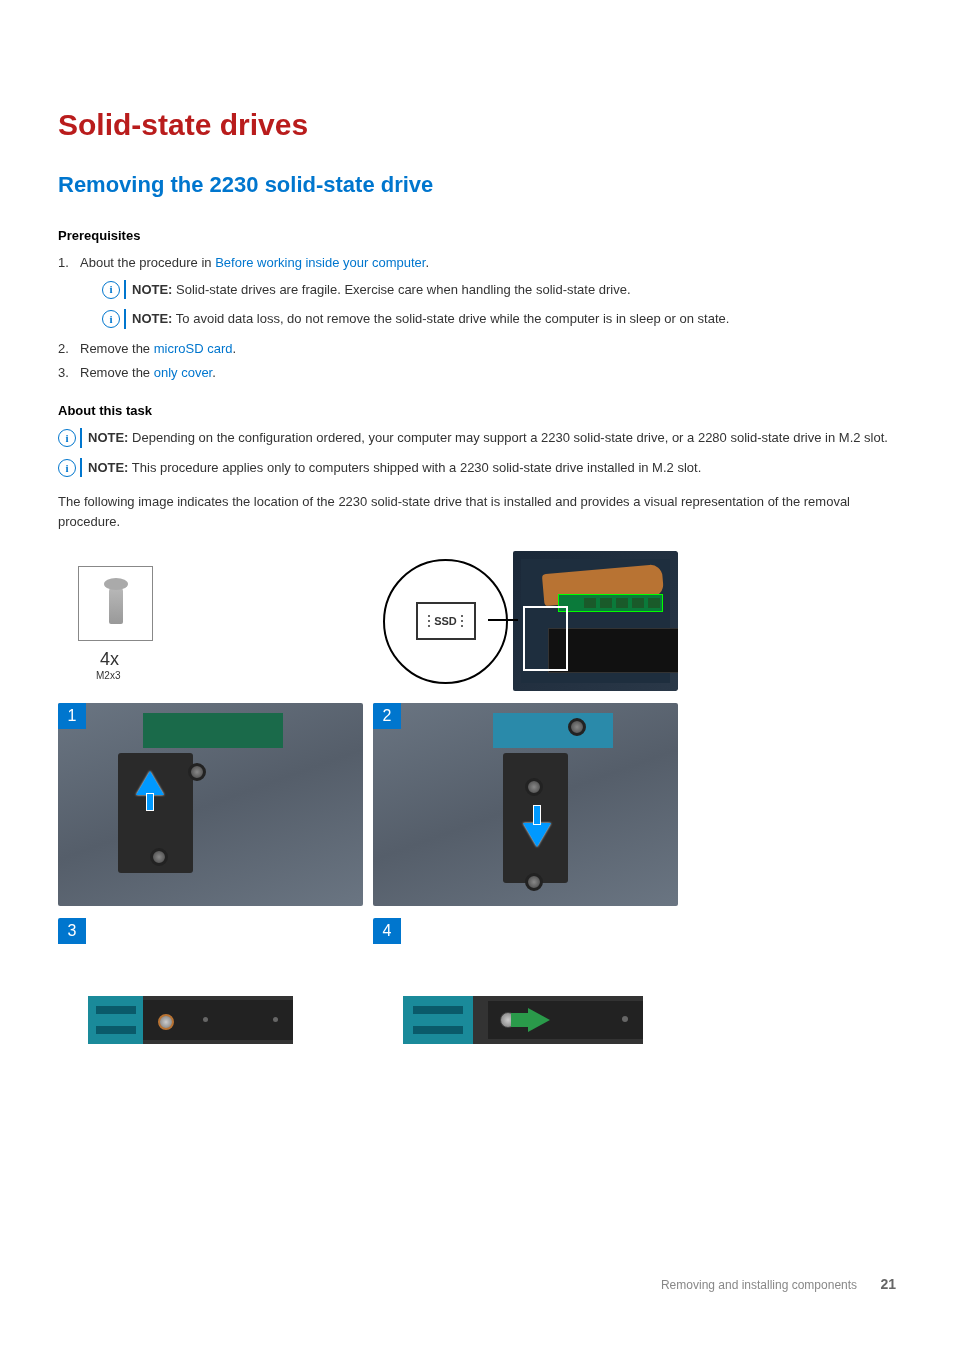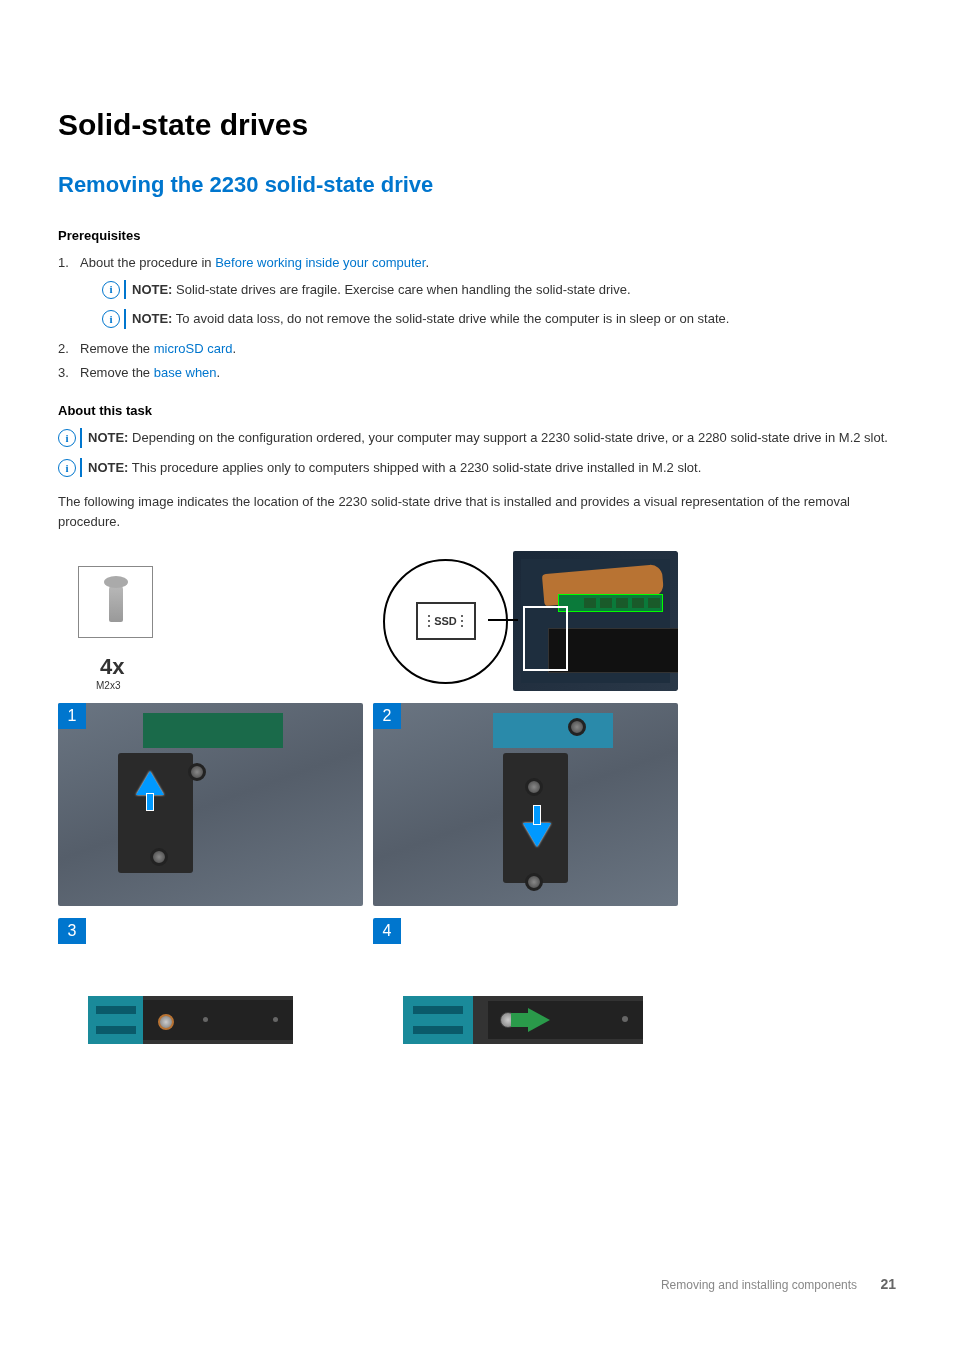--- a/index.html
+++ b/index.html
@@ -7,21 +7,21 @@
       font-family: Arial, Helvetica, sans-serif;
       font-size: 13px;
       color: #333;
       background: #fff;
       width: 954px;
       height: 1350px;
       position: relative;
       padding: 60px 58px 0 58px;
     }
     h1 {
-      color: #000000;
+      color: #b91c1c;
       font-size: 30px;
       font-weight: bold;
       margin-top: 48px;
       margin-bottom: 30px;
     }
     h2 {
       color: #0076ce;
       font-size: 22px;
       font-weight: bold;
       margin-bottom: 30px;
@@ -114,21 +114,21 @@
     .screw-shape {
       width: 14px; height: 40px;
       background: linear-gradient(#bbb,#999);
       border-radius: 7px 7px 2px 2px;
       position: relative;
     }
     .screw-shape::before {
       content: ''; position: absolute; top: -6px; left: -5px;
       width: 24px; height: 12px; background: #aaa; border-radius: 50%;
     }
-    .screw-label { font-weight: bold; font-size: 22px; margin-top: 16px; margin-left: 22px;}
+    .screw-label { font-weight: normal; font-size: 18px; margin-top: 8px; margin-left: 22px;}
     .screw-sub { font-size: 10px; margin-left: 18px; }
 
     .cell.callout {
       background: #fff;
       display: flex; align-items: center; justify-content: flex-start;
       padding-left: 10px;
       text-align: right;
     }
     .circle {
       width: 125px; height: 125px; border: 2px solid #000; border-radius: 50%;
@@ -239,21 +239,21 @@
       <span class="bar"></span>
       <span class="text"><span class="label">NOTE:</span><span> To avoid data loss, do not remove the solid-state drive while the computer is in sleep or on state.</span></span>
     </div>
   </li>
   <li>
     <span class="num">2.</span>
     <span>Remove the </span><a class="link" href="#">microSD card</a><span>.</span>
   </li>
   <li>
     <span class="num">3.</span>
-    <span>Remove the </span><a class="link" href="#">base when</a><span>.</span>
+    <span>Remove the </span><a class="link" href="#">only cover</a><span>.</span>
   </li>
 </ol>
 
 <div class="section-head">About this task</div>
 
 <div class="note">
   <span class="icon">i</span>
   <span class="bar"></span>
   <span class="text"><span class="label">NOTE:</span><span> Depending on the configuration ordered, your computer may support a 2230 solid-state drive, or a 2280 solid-state drive in M.2 slot.</span></span>
 </div>

